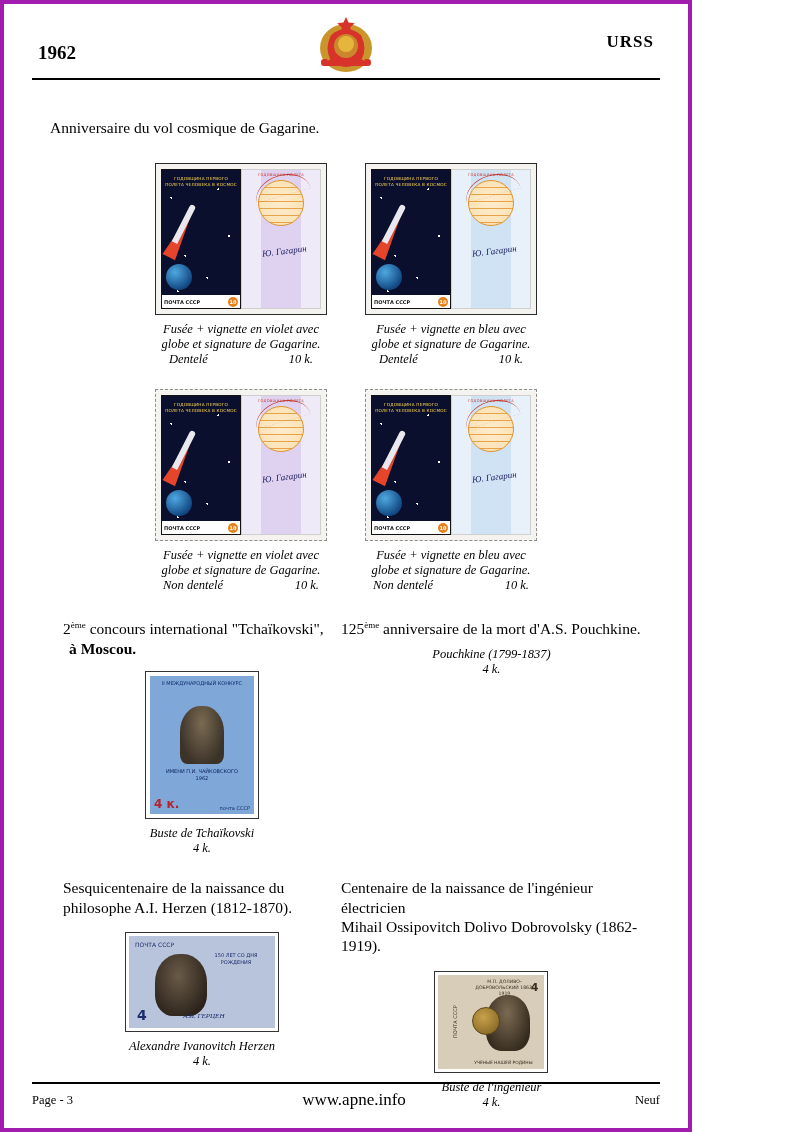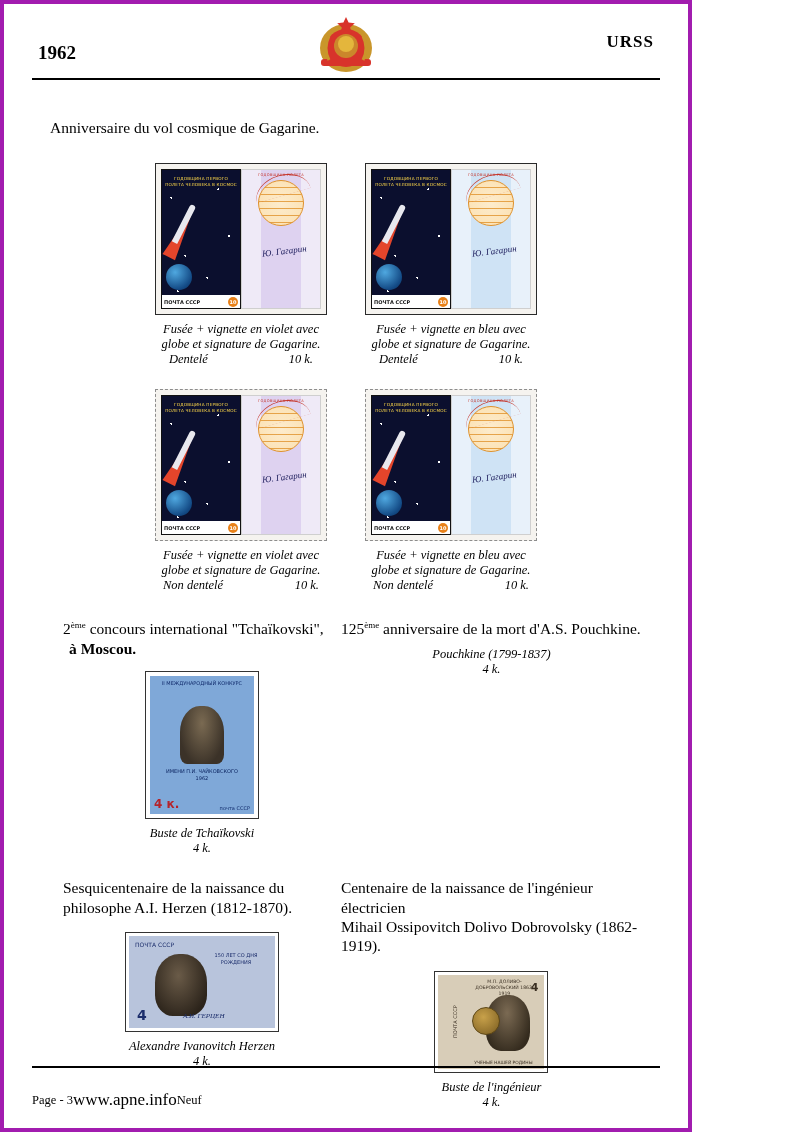--- a/index.html
+++ b/index.html
@@ -414,24 +414,24 @@
   }
 
   
   .footer {
     position: absolute;
     left: 28px; right: 28px; bottom: 18px;
   }
   .footer-rule { border-top: 2px solid #000; }
   .footer-row {
     display: flex;
-    justify-content: flex-start;
+    justify-content: space-between;
     align-items: center;
     font-size: 12.5px;
-    padding-top: 22px;
+    padding-top: 6px;
   }
   .footer-center { font-size: 17px; }
 </style>
 </head>
 <body>
 
 <div class="page">
 
   <div class="header">
     <div class="header-year">1962</div>

